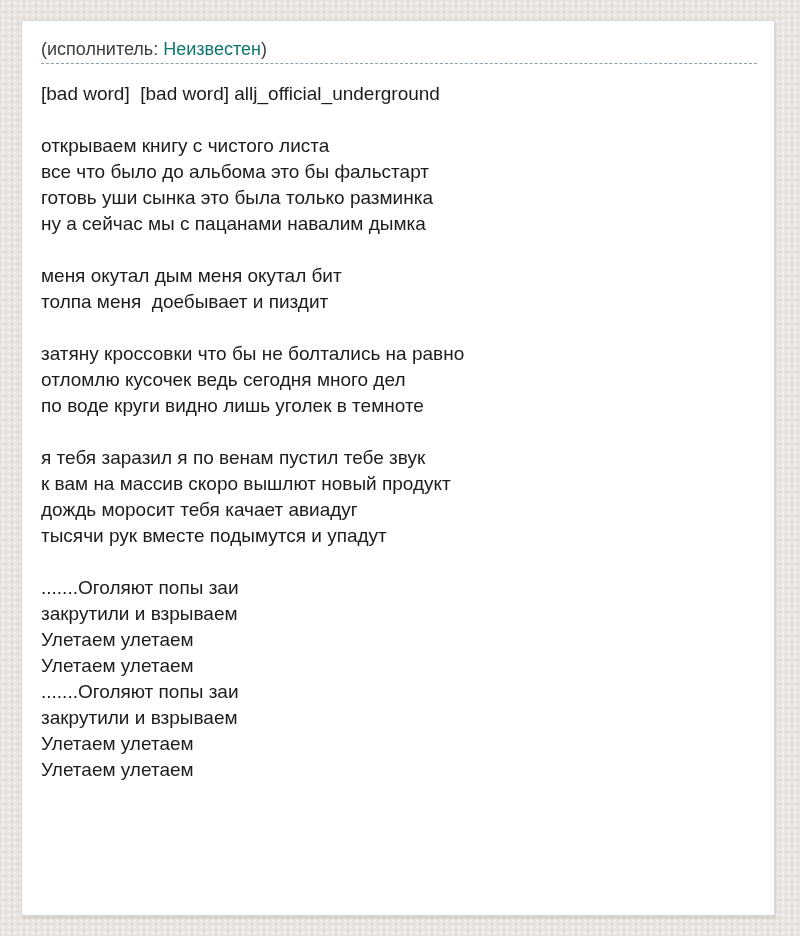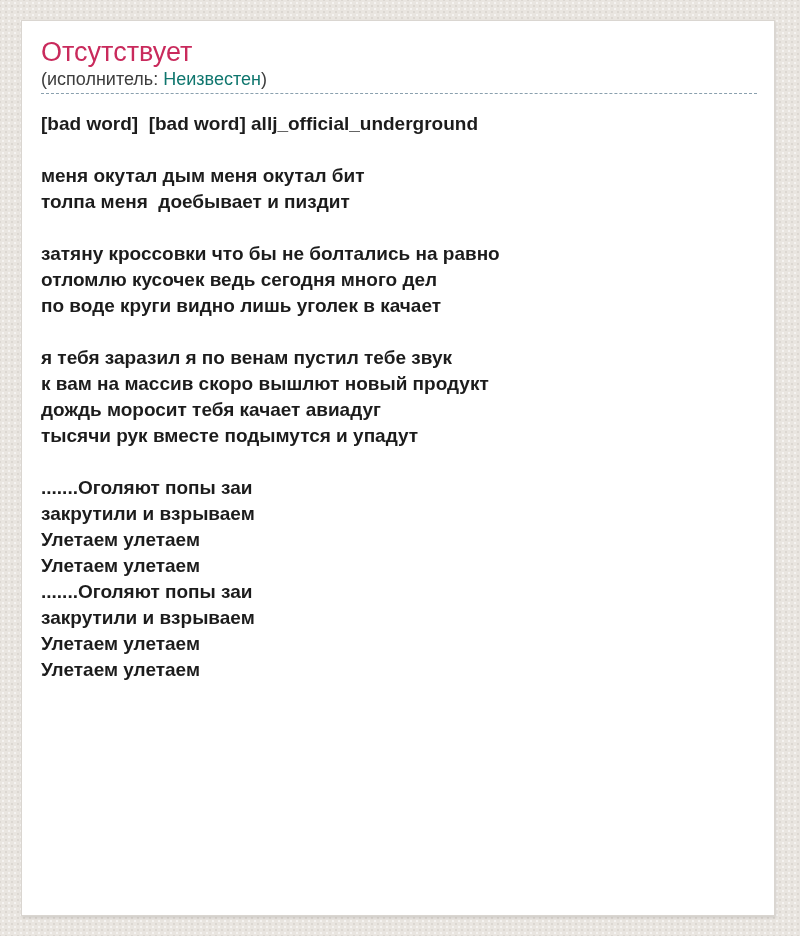--- a/index.html
+++ b/index.html
@@ -46,48 +46,52 @@
   .artist-link {
     color: #0f766e;
     text-decoration: none;
     cursor: pointer;
   }
   .lyrics {
     margin-top: 17px;
     font-size: 19px;
     line-height: 26px;
     color: #1c1c1c;
-    font-weight: bold;
   }
   .stanza + .stanza {
     margin-top: 26px;
   }
   .lyric-line {
     white-space: pre-wrap;
   }
 </style>
 </head>
 <body>
 
 <div class="card">
-  <h1 class="song-title">Отсутствует</h1>
   <div class="artist-line"><span>(исполнитель: </span><a class="artist-link">Неизвестен</a><span>)</span></div>
 
   <div class="lyrics">
       <div class="stanza">
         <div class="lyric-line">[bad word]  [bad word] allj_official_underground</div>
+      </div>
+      <div class="stanza">
+        <div class="lyric-line">открываем книгу с чистого листа</div>
+        <div class="lyric-line">все что было до альбома это бы фальстарт</div>
+        <div class="lyric-line">готовь уши сынка это была только разминка</div>
+        <div class="lyric-line">ну а сейчас мы с пацанами навалим дымка</div>
       </div>
       <div class="stanza">
         <div class="lyric-line">меня окутал дым меня окутал бит</div>
         <div class="lyric-line">толпа меня  доебывает и пиздит</div>
       </div>
       <div class="stanza">
         <div class="lyric-line">затяну кроссовки что бы не болтались на равно</div>
         <div class="lyric-line">отломлю кусочек ведь сегодня много дел</div>
-        <div class="lyric-line">по воде круги видно лишь уголек в качает</div>
+        <div class="lyric-line">по воде круги видно лишь уголек в темноте</div>
       </div>
       <div class="stanza">
         <div class="lyric-line">я тебя заразил я по венам пустил тебе звук</div>
         <div class="lyric-line">к вам на массив скоро вышлют новый продукт</div>
         <div class="lyric-line">дождь моросит тебя качает авиадуг</div>
         <div class="lyric-line">тысячи рук вместе подымутся и упадут</div>
       </div>
       <div class="stanza">
         <div class="lyric-line">.......Оголяют попы заи</div>
         <div class="lyric-line">закрутили и взрываем</div>

